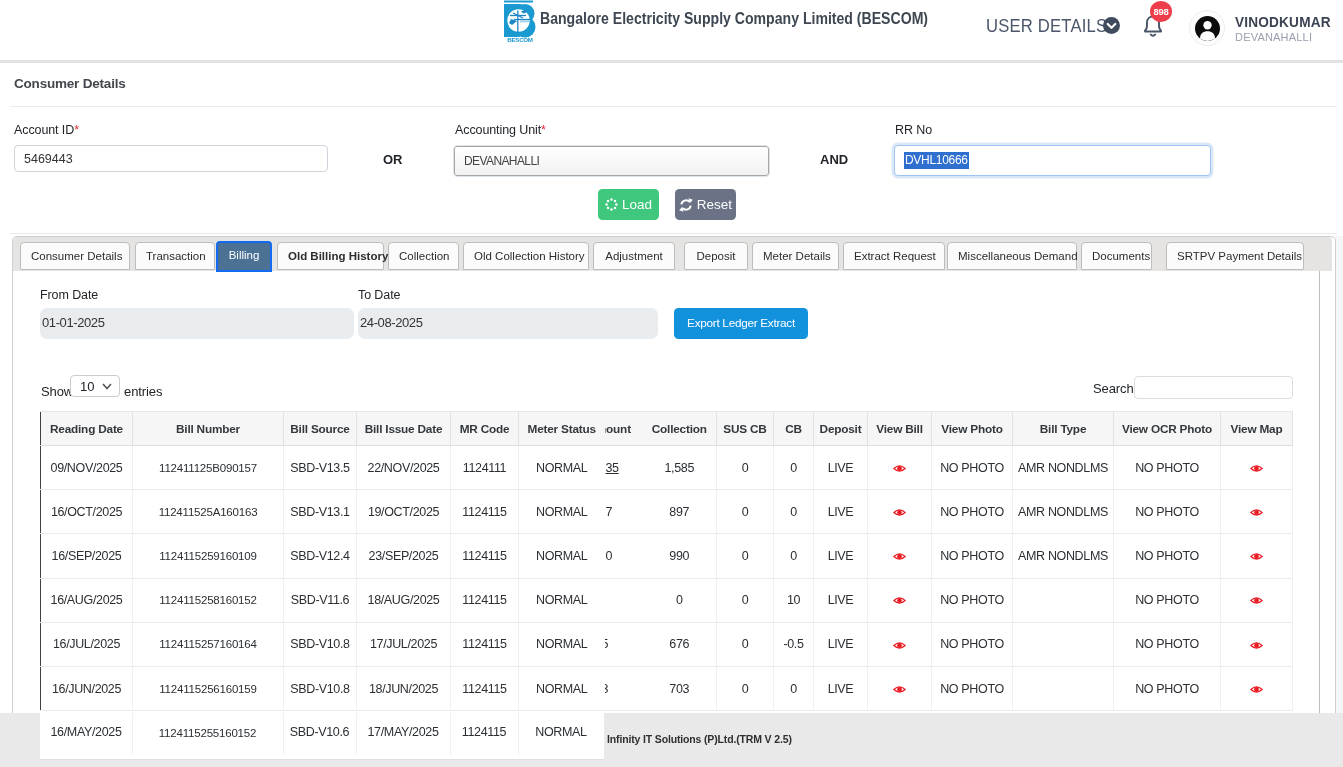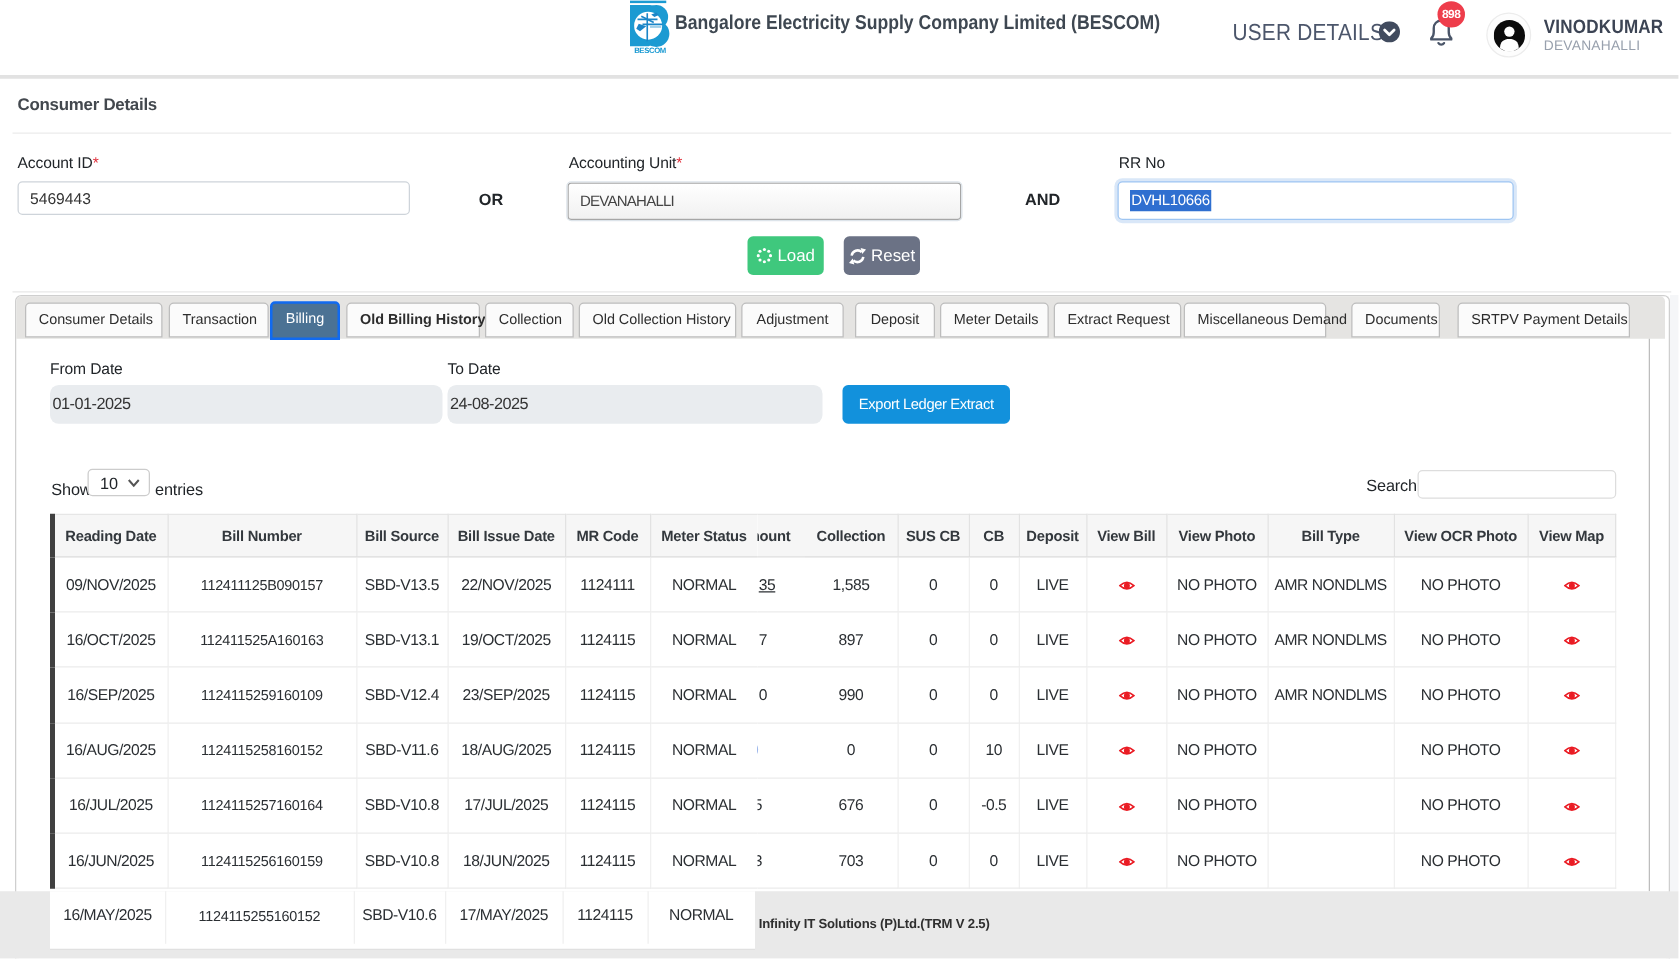--- a/index.html
+++ b/index.html
@@ -53,21 +53,21 @@
 #showsel { left:70px; top:375px; width:50px; height:22px; border:1px solid #ccc; border-radius:4px; background:#fff;}
 #searchinp { left:1134px; top:376px; width:159px; height:23px; border:1px solid #ddd; border-radius:4px; background:#fff;}
 
 #tbl { left:40px; top:411px; border-collapse:collapse; table-layout:fixed; width:1253px;
   font-size:12.5px; color:#2b2f33; }
 #tbl th { background:#f6f6f6; font-weight:bold; font-size:11.8px; color:#33383d;
   height:34px; border-right:1px solid #e2e2e2; border-top:1px solid #e6e6e6;
   border-bottom:1px solid #ddd; letter-spacing:-0.2px; padding:0; }
 #tbl td { text-align:center; height:44.23px; border-right:1px solid #f0f0f0;
   border-bottom:1px solid #ececec; letter-spacing:-0.35px; padding:0; overflow:hidden; white-space:nowrap;}
-#tbl th:first-child, #tbl td:first-child { border-left:4px solid #404040; }
+#tbl th:first-child, #tbl td:first-child { border-left:1px solid #404040; }
 #tbl th.nb, #tbl td.nb { border-right:none; }
 .billno { font-size:11.5px; letter-spacing:-0.2px; }
 .amt { text-align:left !important; overflow:hidden; }
 #vline { left:1319px; top:271px; width:1px; height:442px; background:#bdbdbd; }
 
 #footer { left:0px; top:713px; width:1343px; height:54px; background:#e9e9e9; }
 #fixblock { left:40px; top:713px; width:564px; height:47px; background:#fff; border-bottom:1px solid #e0e0e0;}
 #ftext { left:607px; top:733px; font-size:10.5px; font-weight:bold; color:#2f2f2f; letter-spacing:-0.15px;}
 .cell7 { position:absolute; top:0; text-align:center; font-size:12.5px; letter-spacing:-0.35px; color:#2b2f33;}
 .eye { display:inline-block; vertical-align:middle; }
@@ -151,21 +151,21 @@
     <div class="tab" style="left:20px;  width:110px;">Consumer Details</div>
     <div class="tab" style="left:135px; width:80px;">Transaction</div>
     <div class="tab tabact" style="left:216px; width:56px;">Billing</div>
     <div class="tab" style="left:277px; width:107px;font-weight:bold;">Old Billing History</div>
     <div class="tab" style="left:388px; width:71px;">Collection</div>
     <div class="tab" style="left:463px; width:126px;">Old Collection History</div>
     <div class="tab" style="left:593px; width:82px;">Adjustment</div>
     <div class="tab" style="left:684px; width:64px;">Deposit</div>
     <div class="tab" style="left:752px; width:87px;">Meter Details</div>
     <div class="tab" style="left:843px; width:102px;">Extract Request</div>
-    <div class="tab" style="left:947px; width:114px;">Miscellaneous Demand</div>
+    <div class="tab" style="left:947px; width:130px;">Miscellaneous Demand</div>
     <div class="tab" style="left:1081px; width:71px;">Documents</div>
     <div class="tab" style="left:1166px; width:138px;">SRTPV Payment Details</div>
   </div>
 
   <div class="abs lbl" style="left:40px; top:288px;">From Date</div>
   <div class="abs dinp" style="left:40px; top:308px; width:314px; height:31px;">01-01-2025</div>
   <div class="abs lbl" style="left:358px; top:288px;">To Date</div>
   <div class="abs dinp" style="left:358px; top:308px; width:300px; height:31px;">24-08-2025</div>
   <div class="abs btn" id="exportbtn">Export Ledger Extract</div>
 

